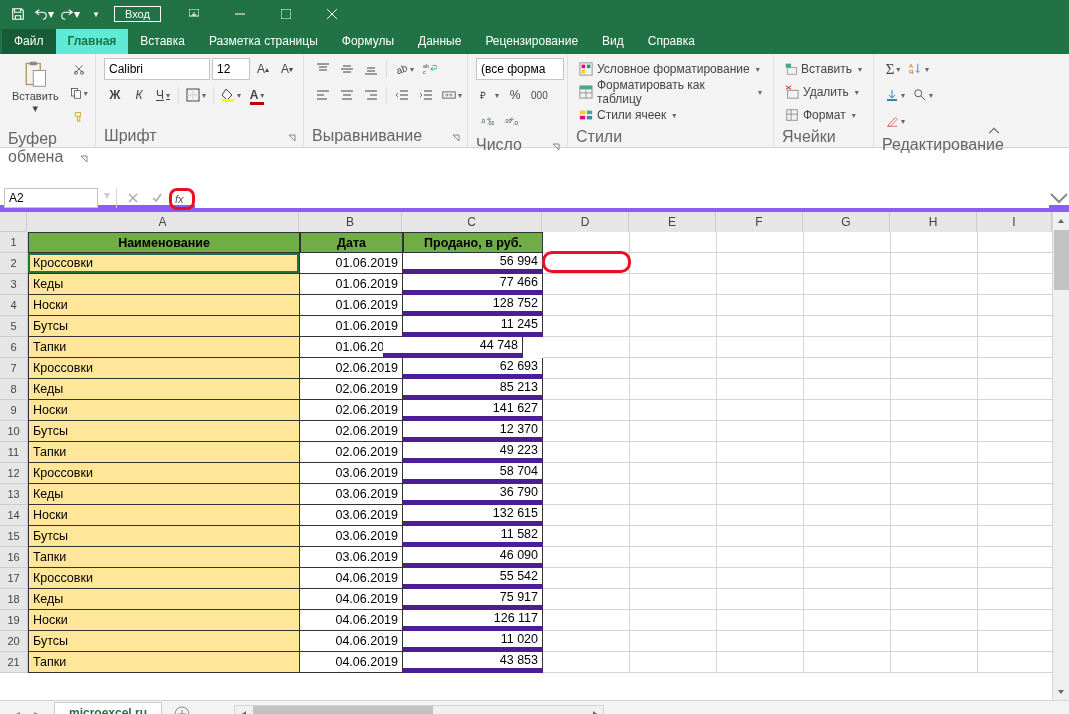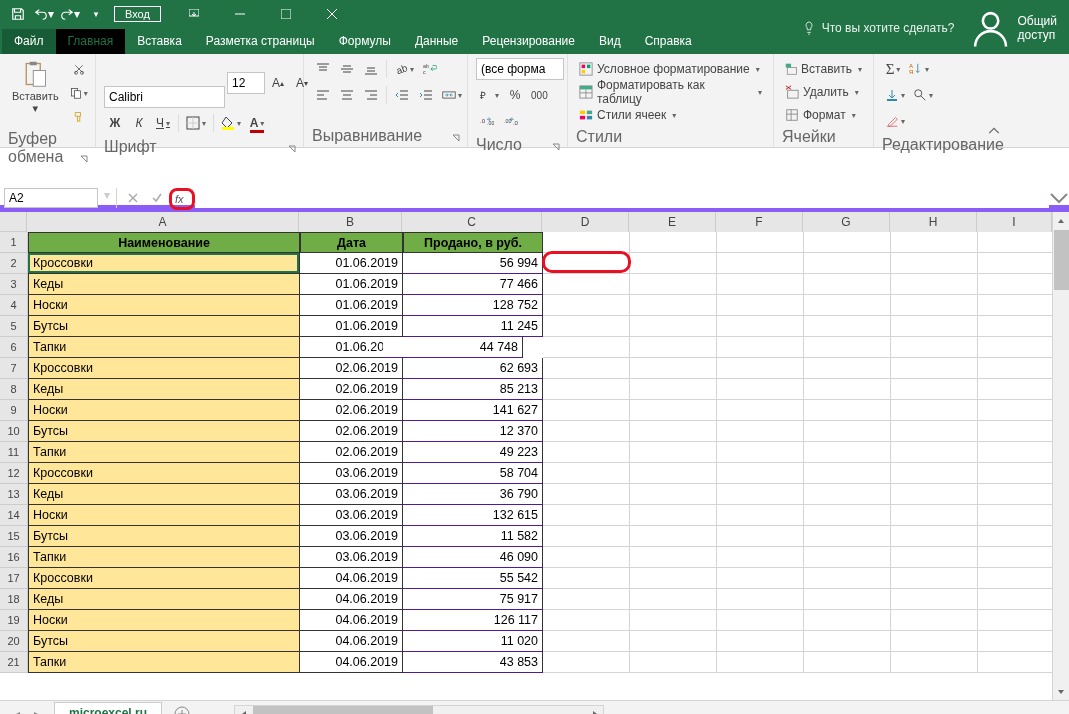--- a/index.html
+++ b/index.html
@@ -13,21 +13,21 @@
   .titlebar .spacer { flex:1; text-align:center; }
   .titlebar .spacer .win-title { opacity:.95; }
   .sign-in { border:1px solid #fff; padding:1px 10px; font-size:11px; margin-right:10px; }
   .win-btn { width:46px; height:28px; display:flex; align-items:center; justify-content:center; }
   .win-btn svg { width:10px; height:10px; stroke:#fff; fill:none; stroke-width:1; }
 
   
   .tabs { height: 26px; background:#217346; display:flex; align-items:flex-end; padding-left:2px; color:#fff; font-size:12px; }
   .tab { padding:5px 12px 6px; cursor:pointer; }
   .tab.file { background:#185c37; }
-  .tab.active { background:#000000; color:#217346; font-weight:400; }
+  .tab.active { background:#5eead4; color:#217346; font-weight:700; }
   .tabs .right { margin-left:auto; display:flex; align-items:center; }
   .tabs .right .hint-q { padding:5px 4px; display:flex; align-items:center; gap:6px; opacity:.9; }
   .tabs .right .hint-q svg { width:14px; height:14px; }
   .tabs .right .share { padding:5px 12px; display:flex; align-items:center; gap:6px; }
 
   
   .ribbon { height:94px; background:#f3f3f3; border-bottom:1px solid #d4d4d4; display:flex; }
   .group { border-right:1px solid #e0e0e0; padding:4px 8px 2px; display:flex; flex-direction:column; justify-content:space-between; }
   .group .content { display:flex; align-items:flex-start; gap:4px; }
   .group-label { text-align:left; font-size:16px; color:#666; padding-top:2px; position:relative; }
@@ -55,21 +55,21 @@
   
   .grid-area { position:relative; height:488px; display:flex; }
   .corner { width:28px; height:20px; background:#e6e6e6; border-right:1px solid #ccc; border-bottom:1px solid #ccc; }
   .col-hdr { height:20px; display:flex; align-items:center; justify-content:center; font-size:12px; color:#444; background:#e6e6e6; border-right:1px solid #ccc; }
   .row-hdr { width:28px; height:21px; display:flex; align-items:center; justify-content:center; font-size:11px; color:#444; background:#e6e6e6; border-right:1px solid #ccc; border-bottom:1px solid #ccc; }
   .cells { position:relative; }
   .cell { position:absolute; height:21px; border-right:1px solid #d4d4d4; border-bottom:1px solid #d4d4d4; font-size:12.5px; display:flex; align-items:center; padding:0 4px; }
   .cell.hdr { background:#70ad47; font-weight:bold; justify-content:center; border:1px solid #333; }
   .cell.colA { background:#ffe699; border-left:1px solid #333; border-right:1px solid #333; border-bottom:1px solid #333; }
   .cell.colB { justify-content:flex-end; border-right:1px solid #333; border-bottom:1px solid #333; background:#fff; }
-  .cell.colC { justify-content:flex-end; border-right:1px solid #333; border-bottom:1px solid #4c1d95; background:#fff; }
+  .cell.colC { justify-content:flex-end; border-right:1px solid #333; border-bottom:5px solid #4c1d95; background:#fff; }
   .active-cell-border { position:absolute; border:2px solid #217346; pointer-events:none; }
   .red-oval { position:absolute; border:3px solid #e81123; border-radius:10px; pointer-events:none; }
   .vscroll { width:17px; background:#f0f0f0; border-left:1px solid #d4d4d4; display:flex; flex-direction:column; }
   .vscroll .arrow { height:17px; display:flex; align-items:center; justify-content:center; }
   .vscroll .thumb { width:15px; margin:1px; background:#c2c2c2; }
 
   
   .sheetbar { height:26px; border-top:1px solid #d4d4d4; display:flex; align-items:center; font-size:12px; background:#f3f3f3; }
   .sheet-nav { display:flex; gap:2px; padding:0 8px; }
   .sheet-nav .nav-btn { width:18px; height:18px; display:flex; align-items:center; justify-content:center; color:#888; }
@@ -145,35 +145,20 @@
 <div class="tabs">
   <div class="tab file">Файл</div>
   <div class="tab active">Главная</div>
   <div class="tab">Вставка</div>
   <div class="tab">Разметка страницы</div>
   <div class="tab">Формулы</div>
   <div class="tab">Данные</div>
   <div class="tab">Рецензирование</div>
   <div class="tab">Вид</div>
   <div class="tab">Справка</div>
-  <div class="right">
-    <div class="hint-q">
-      <svg viewBox="0 0 16 16">
-          <path fill="none" stroke="#fff" d="M8 1a4 4 0 0 0-2 7v2h4v-2a4 4 0 0 0-2-7zM6 13h4M7 15h2"></path>
-        </svg>
-      <span>Что вы хотите сделать?</span>
-    </div>
-    <div class="share">
-      <svg viewBox="0 0 16 16">
-          <circle cx="8" cy="5" r="3" fill="none" stroke="#fff"></circle>
-          <path d="M2 15a6 6 0 0 1 12 0" fill="none" stroke="#fff"></path>
-        </svg>
-      <span>Общий доступ</span>
-    </div>
-  </div>
 </div>
 
 <div class="ribbon">
 
   <div class="group" style="width:96px">
     <div class="content">
       <div class="big-btn">
         <svg viewBox="0 0 32 32">
             <rect x="6" y="4" width="16" height="24" fill="none" stroke="#b69263" stroke-width="1.5"></rect>
             <rect x="10" y="2" width="8" height="4" fill="#888"></rect>
@@ -207,21 +192,21 @@
     <div class="group-label"><span>Буфер обмена</span><div class="launcher">
           <svg viewBox="0 0 8 8">
             <path d="M1 1h6v6M1 1l6 6"></path>
           </svg>
         </div></div>
   </div>
 
   <div class="group" style="width:208px">
     <div class="content" style="flex-direction:column;gap:2px">
       <div class="row">
-        <input class="combo" style="width: 121px; margin-top: 28px;" value="Calibri">
+        <input class="combo" style="width: 106px;" value="Calibri">
         <input class="combo" style="width: 38px;" value="12">
         <div class="rbtn">A<sup style="font-size:8px">▴</sup></div>
         <div class="rbtn">A<sup style="font-size:8px">▾</sup></div>
       </div>
       <div class="row">
         <div class="rbtn" style="font-weight:bold">Ж</div>
         <div class="rbtn" style="font-style:italic">К</div>
         <div class="rbtn" style="text-decoration:underline">
             <span>Ч</span>
             <span class="dd">▾</span>

